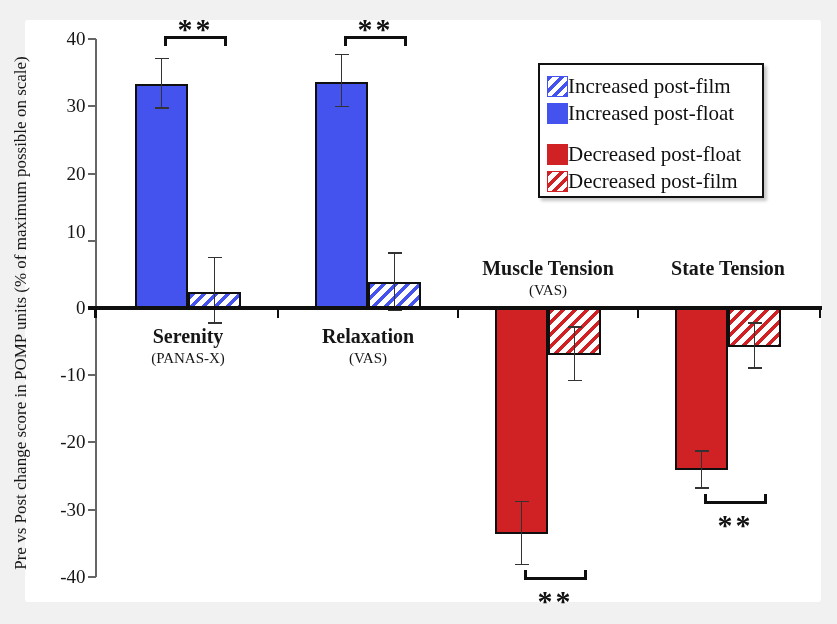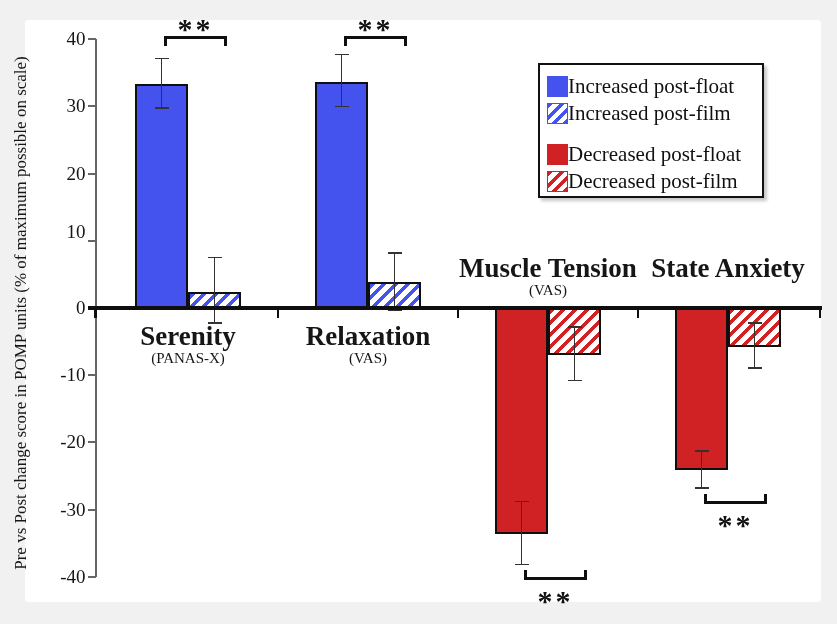--- a/index.html
+++ b/index.html
@@ -26,43 +26,43 @@
   .sw { width:21px; height:21px; flex:0 0 auto; box-sizing:border-box; }
   .solid-blue { background:var(--blue); }
   .solid-red  { background:var(--red); }
   .hatch-blue { background:repeating-linear-gradient(135deg, var(--blue) 0 3.5px, #fff 3.5px 8px); border:1.5px solid var(--blue); }
   .hatch-red  { background:repeating-linear-gradient(135deg, var(--red) 0 3.5px, #fff 3.5px 8px); border:1.5px solid var(--red); }
   .ltext { font-size:21px; line-height:27px; white-space:nowrap; color:#111; }
   #chart-layer { position:absolute; left:0; top:0; width:837px; height:624px; }
   .line,.bar,.eline,.glabel,.bracket-top,.bracket-bot,.stars,.ylab { position:absolute; }
   .bar { box-sizing:border-box; border:2.5px solid #0f0f0f; }
   .ylab { text-align:right; font-size:19px; line-height:30px; color:#161616; }
-  .gtitle { font-weight:bold; font-size:27px; line-height:24px; text-align:center; white-space:nowrap; }
+  .gtitle { font-weight:bold; font-size:20px; line-height:24px; text-align:center; white-space:nowrap; }
   .gsub { font-size:15px; line-height:17px; text-align:center; margin-top:2px; }
   .glabel { color:#161616; }
   .bracket-top { border:3px solid #0f0f0f; border-bottom:none; box-sizing:border-box; }
   .bracket-bot { border:3px solid #0f0f0f; border-top:none; box-sizing:border-box; }
   .stars { text-align:center; font-size:30px; font-weight:bold; line-height:30px; letter-spacing:3px; color:#111; }
 </style>
 </head>
 <body>
 
 <div class="canvas">
   <div class="plot"></div>
 
   <div class="ylabel">Pre vs Post change score in POMP units (% of maximum possible on scale)</div>
 
   <div class="legend">
     <div class="lrow">
+      <span class="sw hatch-blue"></span>
+      <span class="ltext">Increased post-film</span>
+    </div>
+    <div class="lrow">
       <span class="sw solid-blue"></span>
       <span class="ltext">Increased post-float</span>
-    </div>
-    <div class="lrow">
-      <span class="sw hatch-blue"></span>
-      <span class="ltext">Increased post-film</span>
     </div>
     <div class="lgap"></div>
     <div class="lrow">
       <span class="sw solid-red"></span>
       <span class="ltext">Decreased post-float</span>
     </div>
     <div class="lrow">
       <span class="sw hatch-red"></span>
       <span class="ltext">Decreased post-film</span>
     </div>
@@ -137,18 +137,18 @@
       <div class="stars" style="left: 525.5px; top: 586.204px; width: 60px; z-index: 35;">**</div>
       <div class="bar" style="left: 675px; top: 307px; width: 53px; height: 163.28px; z-index: 10; background: rgb(208, 33, 37);"></div>
       <div class="eline" style="left: 700.7px; top: 451.136px; width: 1.6px; height: 36.96px; background: rgb(51, 51, 51); z-index: 20;"></div>
       <div class="eline" style="left: 694.5px; top: 450.336px; width: 14px; height: 1.6px; background: rgb(51, 51, 51); z-index: 20;"></div>
       <div class="eline" style="left: 694.5px; top: 487.296px; width: 14px; height: 1.6px; background: rgb(51, 51, 51); z-index: 20;"></div>
       <div class="bar" style="left: 728px; top: 307px; width: 53px; height: 39.632px; z-index: 10; background: repeating-linear-gradient(135deg, rgb(208, 33, 37) 0px, rgb(208, 33, 37) 3.6px, rgb(255, 255, 255) 3.6px, rgb(255, 255, 255) 8.4px);"></div>
       <div class="eline" style="left: 753.7px; top: 322.784px; width: 1.6px; height: 45.024px; background: rgb(51, 51, 51); z-index: 20;"></div>
       <div class="eline" style="left: 747.5px; top: 321.984px; width: 14px; height: 1.6px; background: rgb(51, 51, 51); z-index: 20;"></div>
       <div class="eline" style="left: 747.5px; top: 367.008px; width: 14px; height: 1.6px; background: rgb(51, 51, 51); z-index: 20;"></div>
       <div class="glabel" style="left: 638px; top: 256px; width: 180px; z-index: 25;">
-        <div class="gtitle">State Anxiety</div>
+        <div class="gtitle">State Tension</div>
       </div>
       <div class="bracket-bot" style="left: 704px; top: 493.596px; width: 63px; height: 10px; z-index: 35;"></div>
       <div class="stars" style="left: 705.5px; top: 509.596px; width: 60px; z-index: 35;">**</div>
     </div>
 </div>
 
 </body></html>

